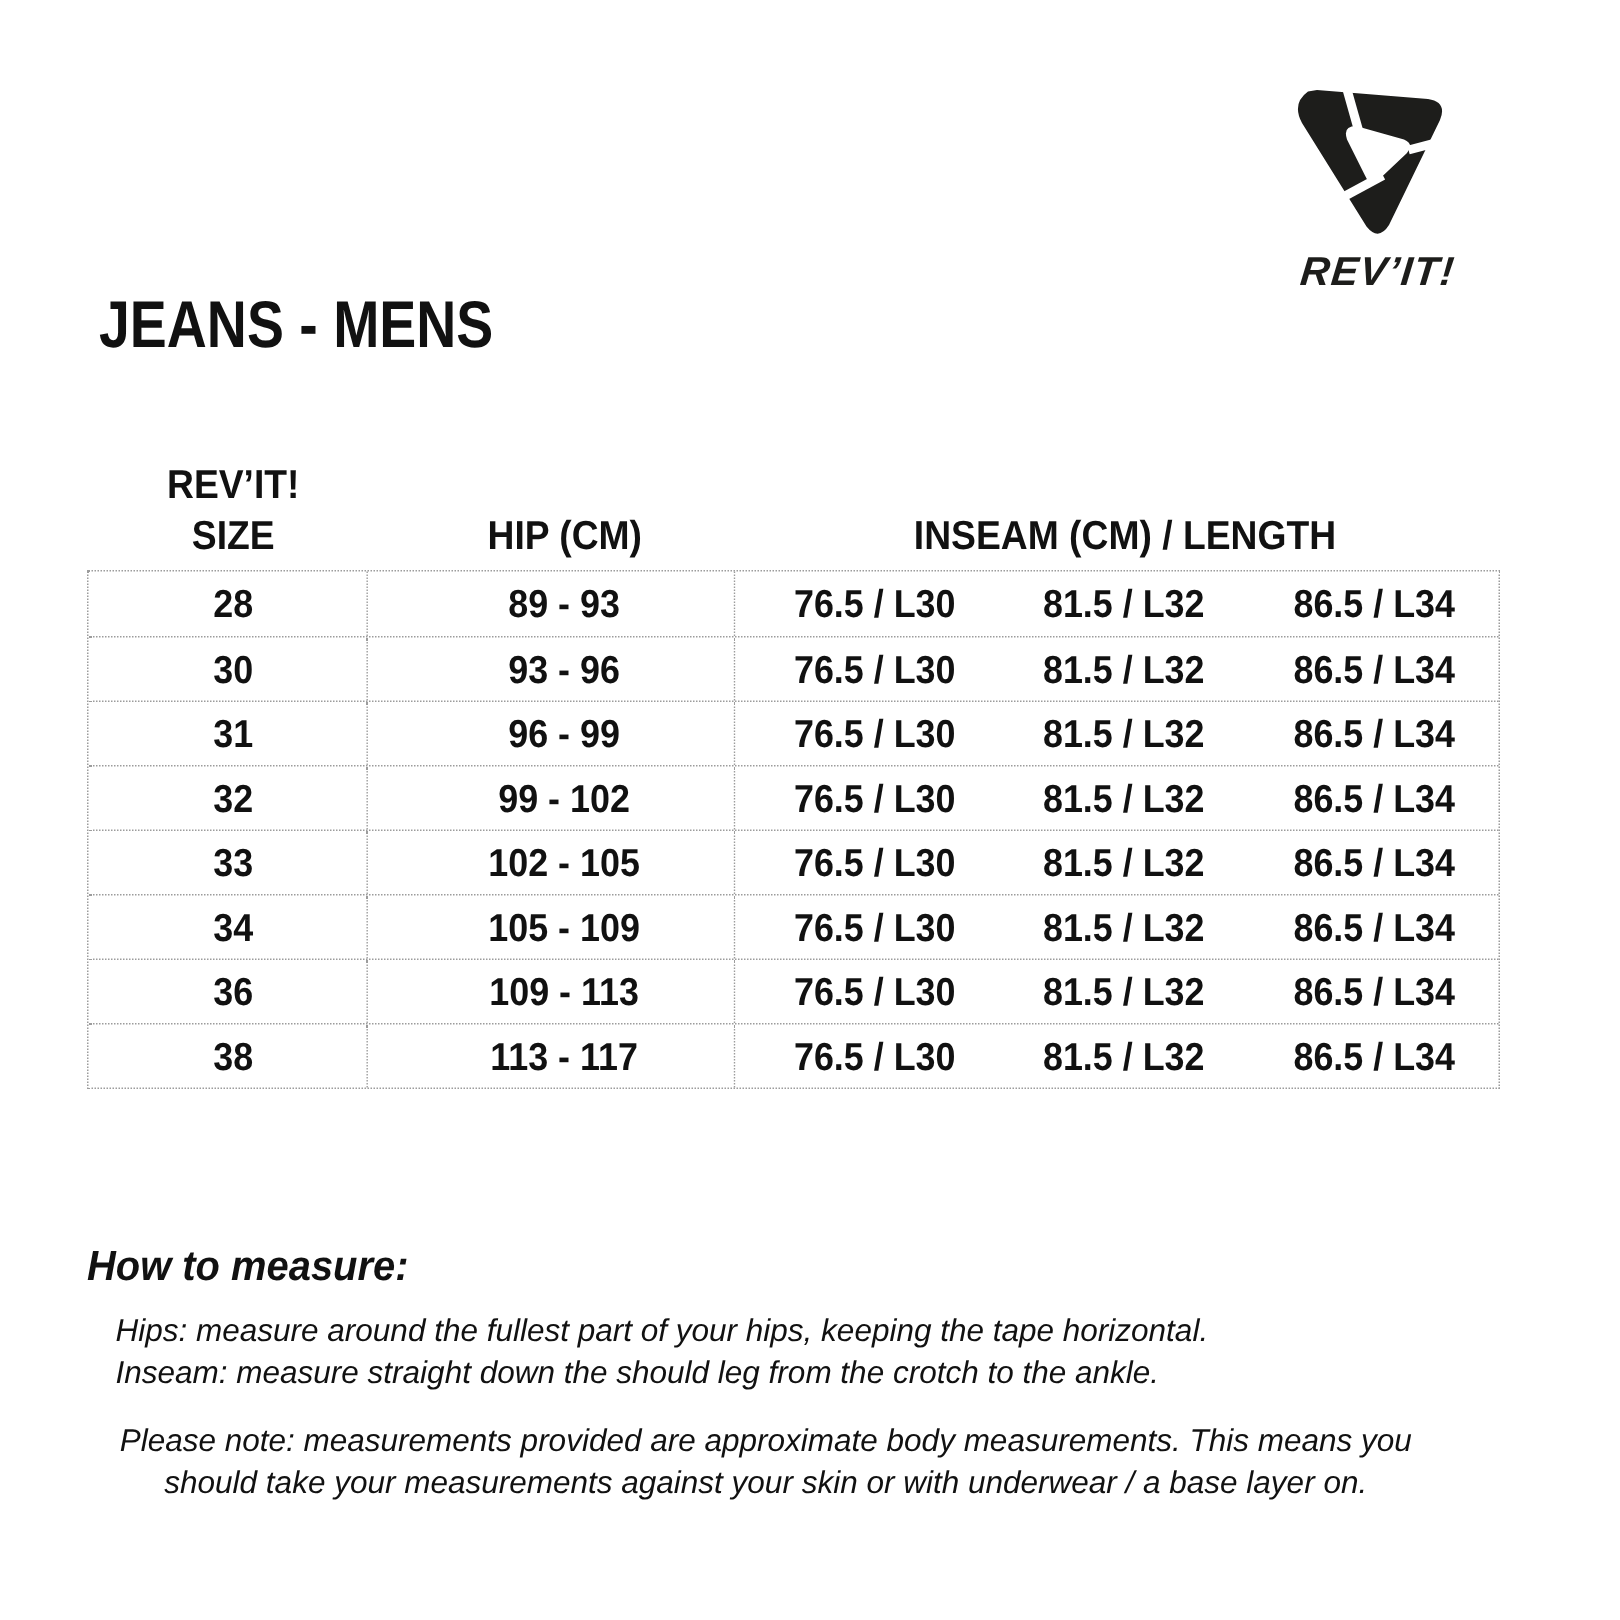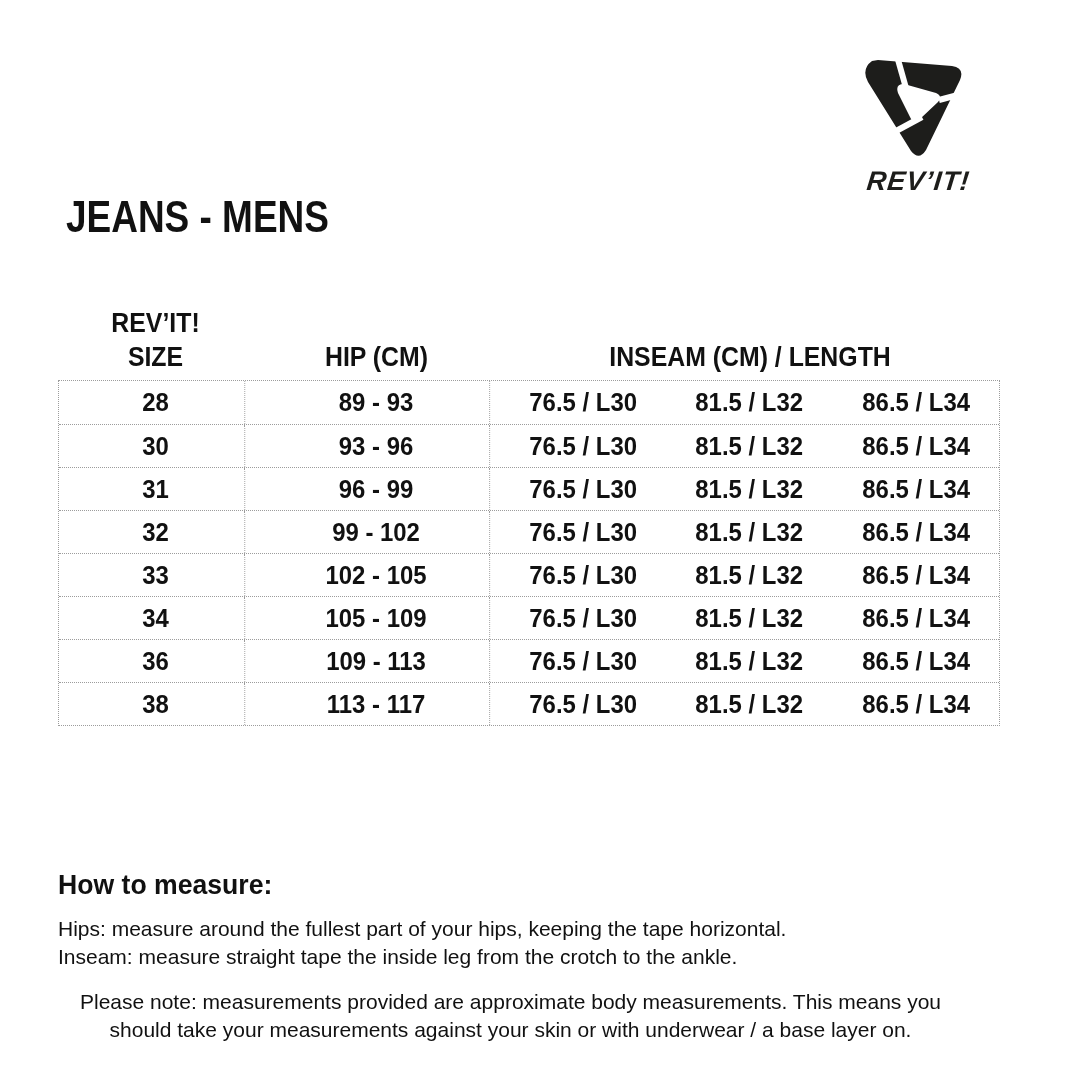--- a/index.html
+++ b/index.html
@@ -97,33 +97,35 @@
     transform: scaleX(0.92);
     white-space: nowrap;
   }
   .td.c-size { border-right: 1px dotted var(--table-border, #9c9c9c); }
   .td.c-hip  { border-right: 1px dotted var(--table-border, #9c9c9c); }
 
   
   .howto {
     position: absolute;
     left: 58px;
-    top: 869px;
+    top: 828px;
     width: 920px;
+    font-style: italic;
   }
   .howto-heading {
     font-size: 28px;
     font-weight: bold;
     margin-bottom: 14px;
     transform: scaleX(0.95);
     transform-origin: 0 0;
   }
   .howto-line {
     font-size: 21px;
     line-height: 28px;
+    margin-left: 19px;
   }
   .howto-note {
     margin-top: 17px;
     font-size: 21px;
     line-height: 28px;
     max-width: 905px;
     text-align: center;
   }
 </style>
 </head>
@@ -217,17 +219,17 @@
       <div class="td">76.5 / L30</div>
       <div class="td">81.5 / L32</div>
       <div class="td">86.5 / L34</div>
     </div>
 
   </div>
 
   <div class="howto">
     <div class="howto-heading">How to measure:</div>
     <div class="howto-line">Hips: measure around the fullest part of your hips, keeping the tape horizontal.</div>
-    <div class="howto-line">Inseam: measure straight tape the inside leg from the crotch to the ankle.</div>
+    <div class="howto-line">Inseam: measure straight down the should leg from the crotch to the ankle.</div>
     <div class="howto-note">Please note: measurements provided are approximate body measurements. This means you should take your measurements against your skin or with underwear / a base layer on.</div>
   </div>
 
 </div>
 
 </body></html>

